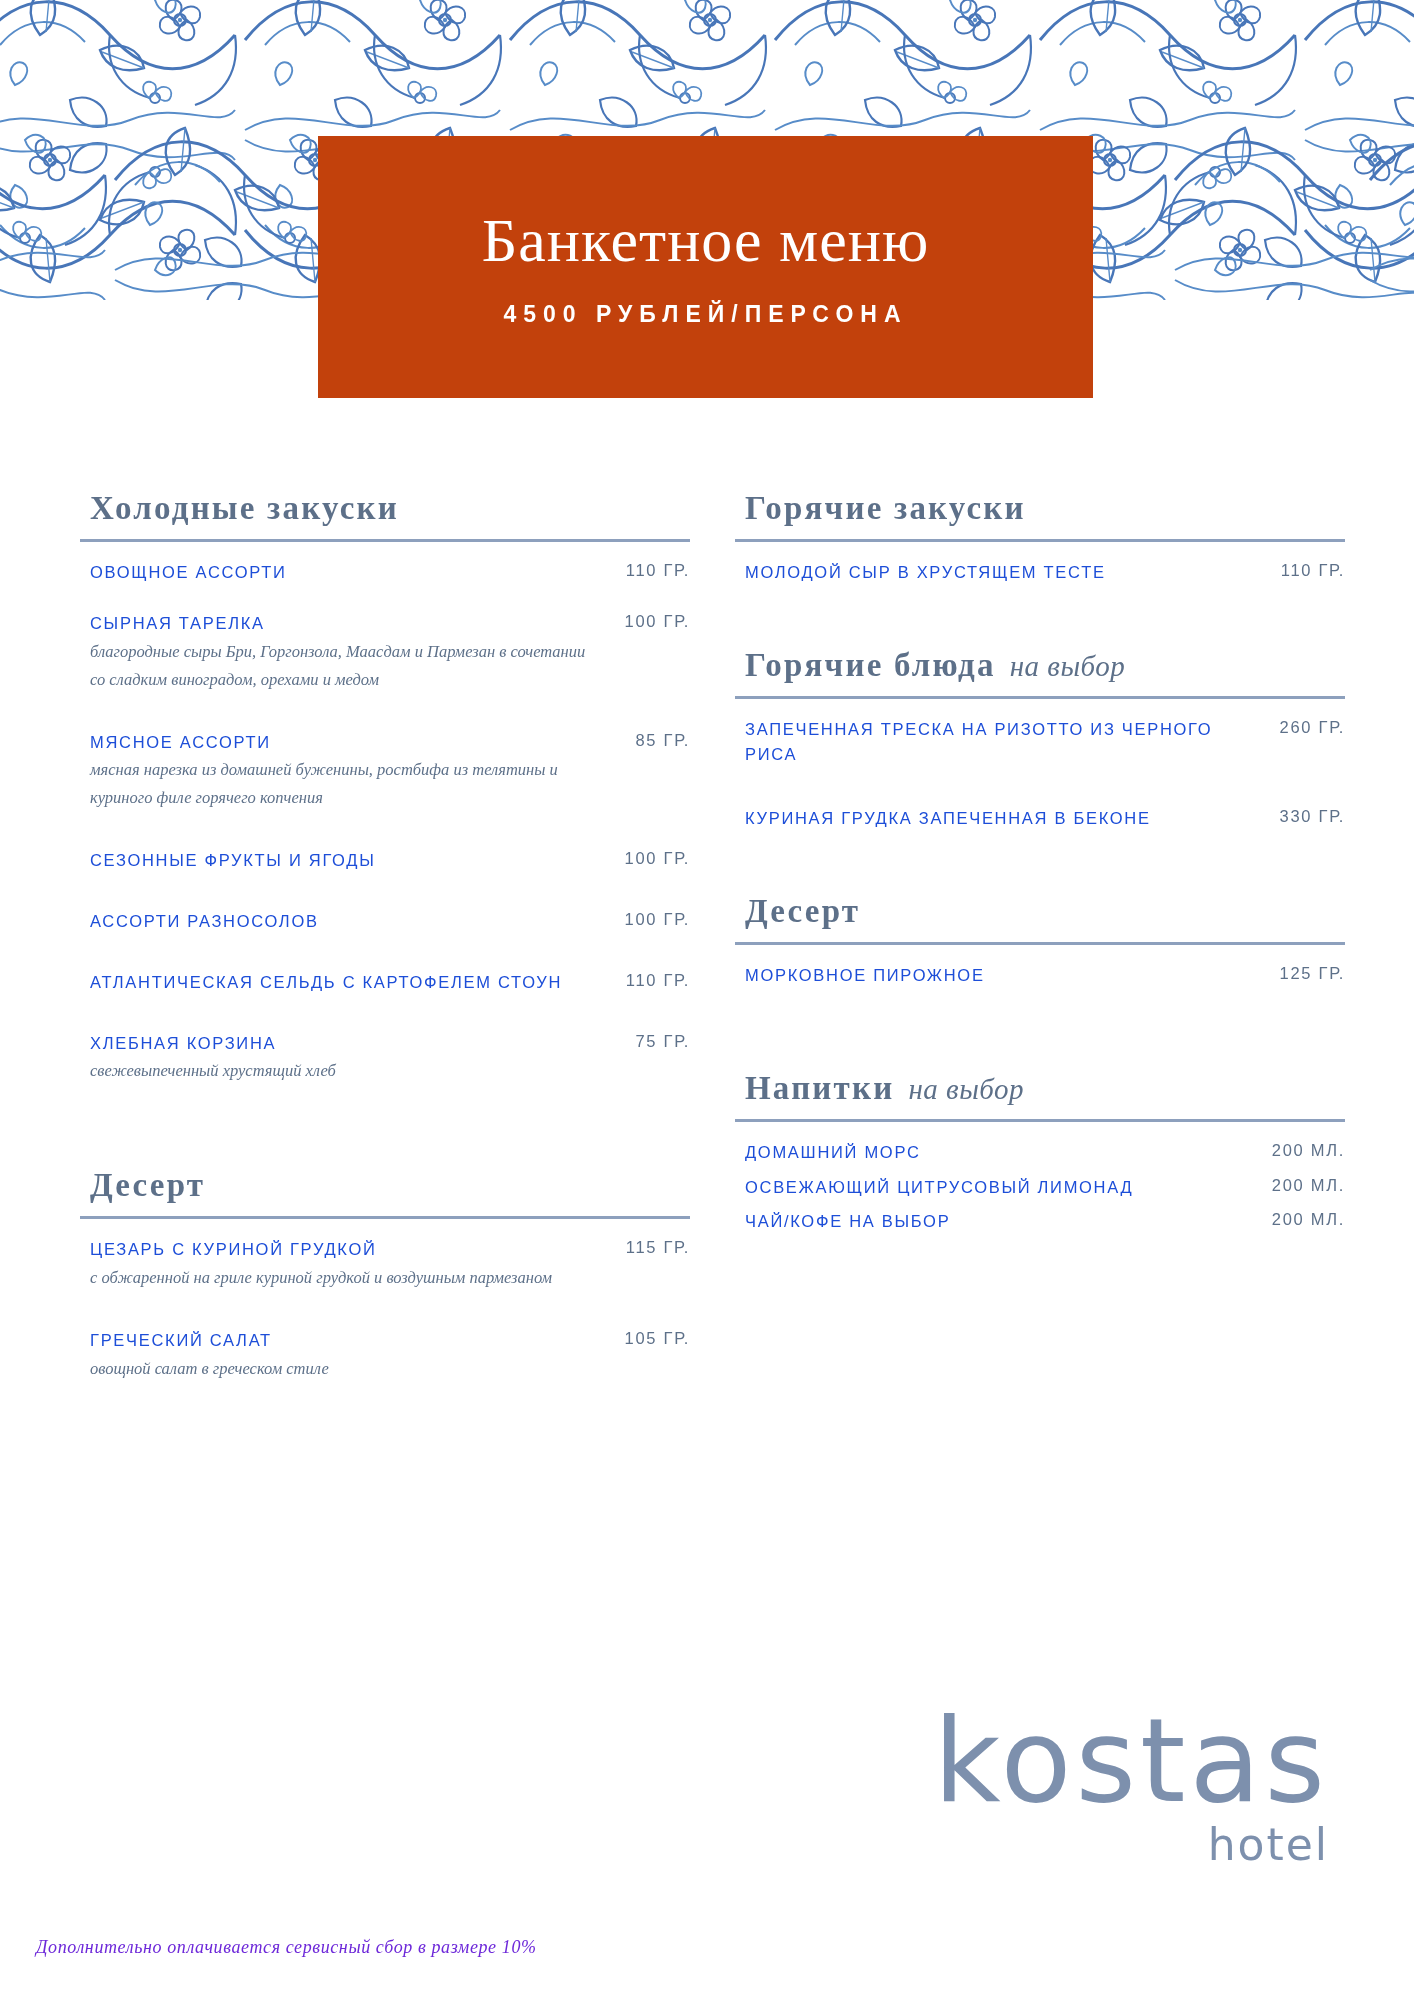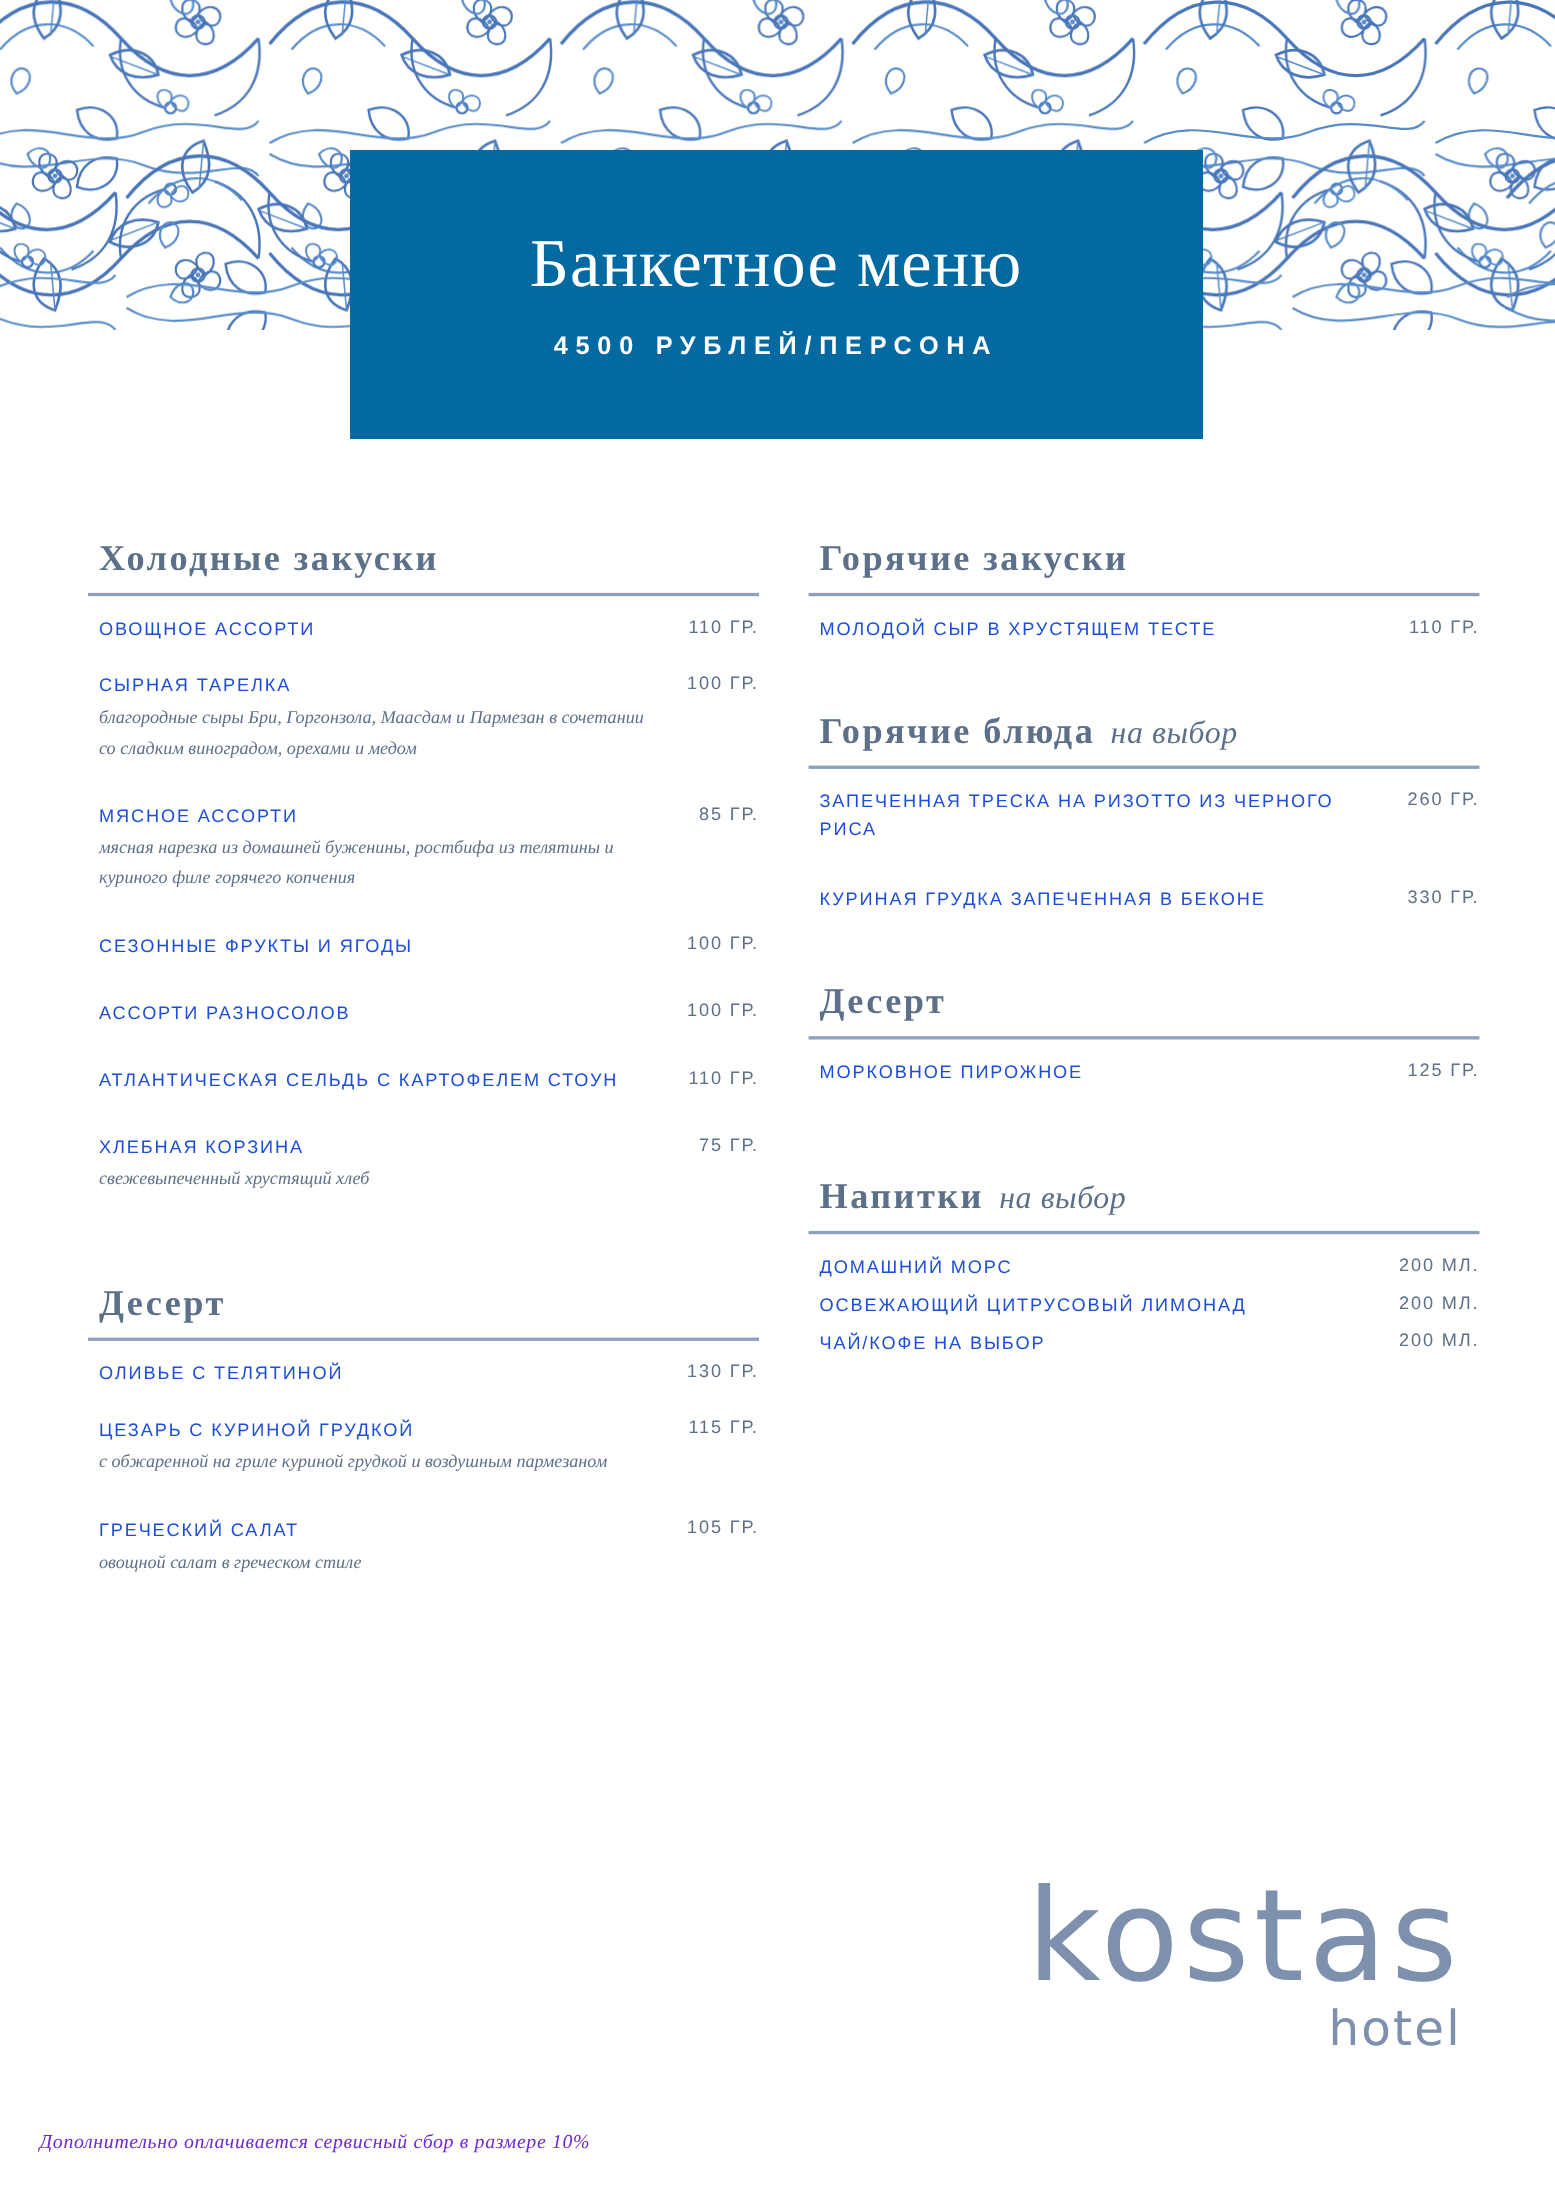--- a/index.html
+++ b/index.html
@@ -29,21 +29,21 @@
     display: block;
   }
 
   
   .title-block {
     position: absolute;
     left: 318px;
     top: 136px;
     width: 775px;
     height: 262px;
-    background: #0369a1;
+    background: #c2410c;
     display: flex;
     flex-direction: column;
     align-items: center;
     justify-content: center;
   }
   .title-main {
     font-family: "Liberation Serif", serif;
     font-size: 62px;
     color: #ffffff;
     letter-spacing: 1px;
@@ -330,26 +330,20 @@
   </div>
 
   <div class="gap-lg"></div>
 
   <div class="section">
     <div class="section-head">
       <span>Десерт</span>
     </div>
     <div class="rule"></div>
 
-    <div class="item">
-      <div class="item-row">
-        <div class="item-name">ОЛИВЬЕ С ТЕЛЯТИНОЙ</div>
-        <div class="item-qty">130 ГР.</div>
-      </div>
-    </div>
 
     <div class="item">
       <div class="item-row">
         <div class="item-name">ЦЕЗАРЬ С КУРИНОЙ ГРУДКОЙ</div>
         <div class="item-qty">115 ГР.</div>
       </div>
       <div class="item-desc">с обжаренной на гриле куриной грудкой и воздушным пармезаном</div>
     </div>
 
     <div class="gap-sm"></div>

